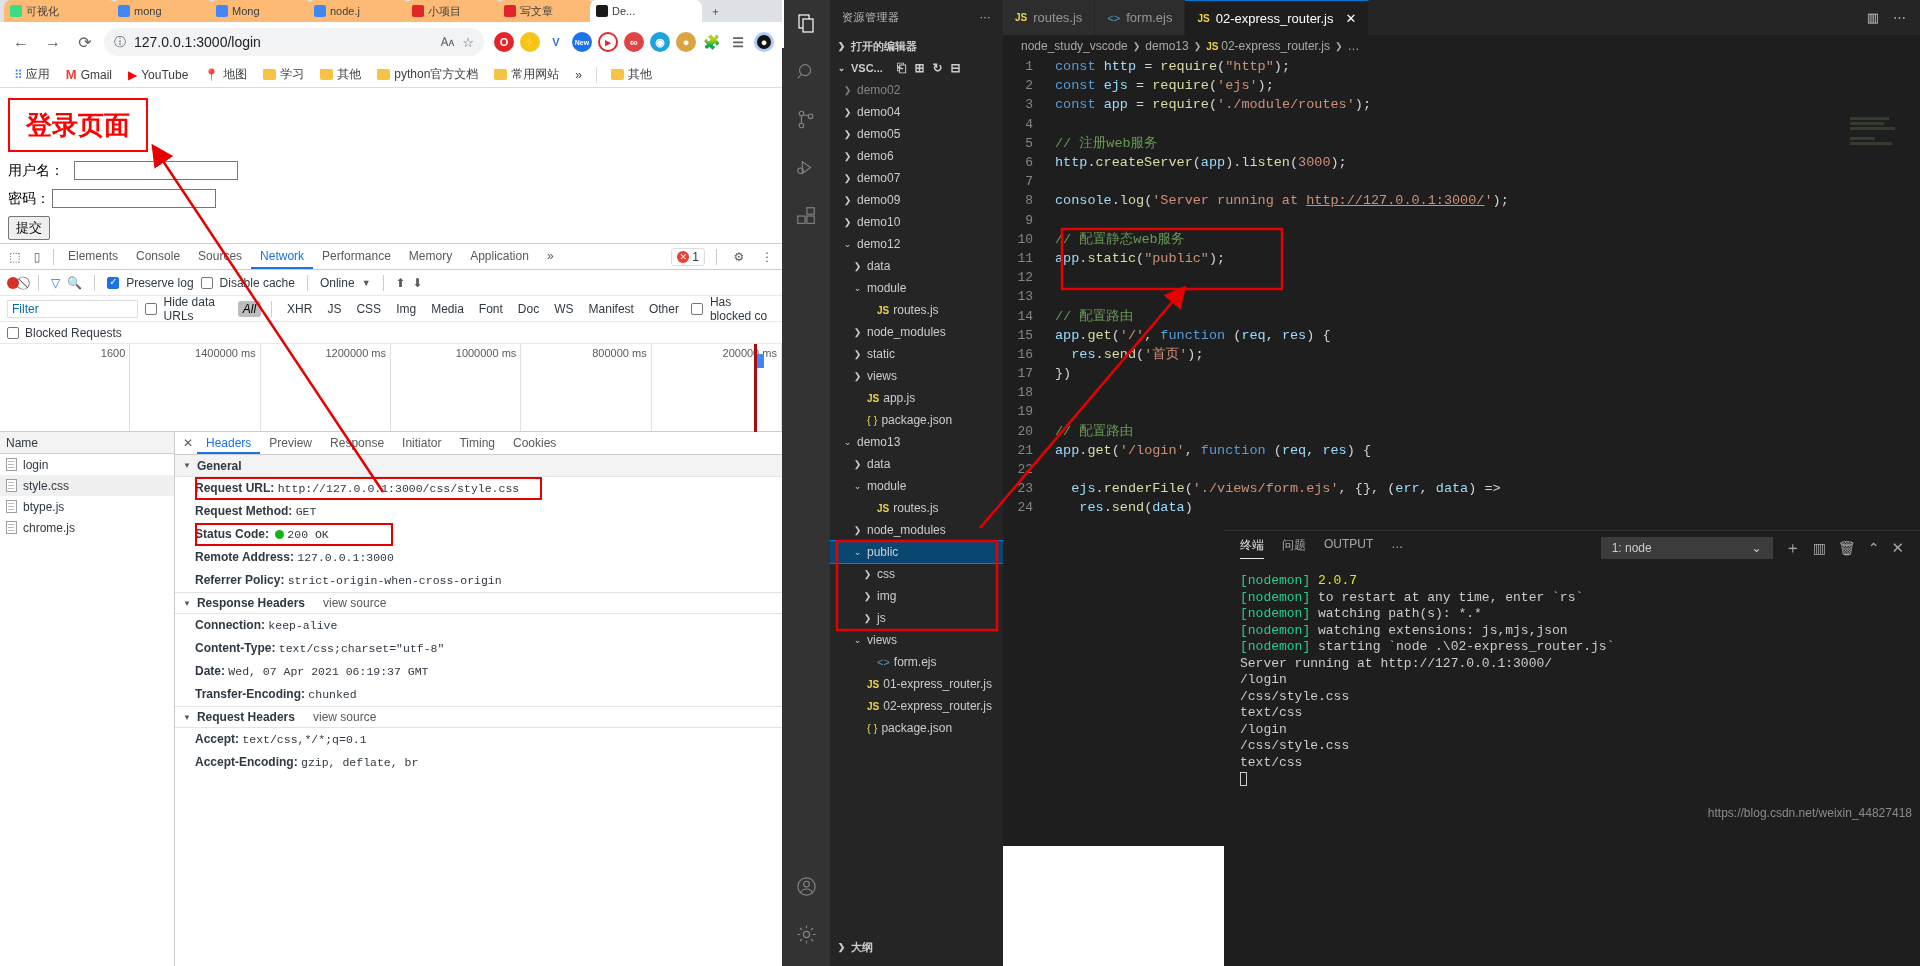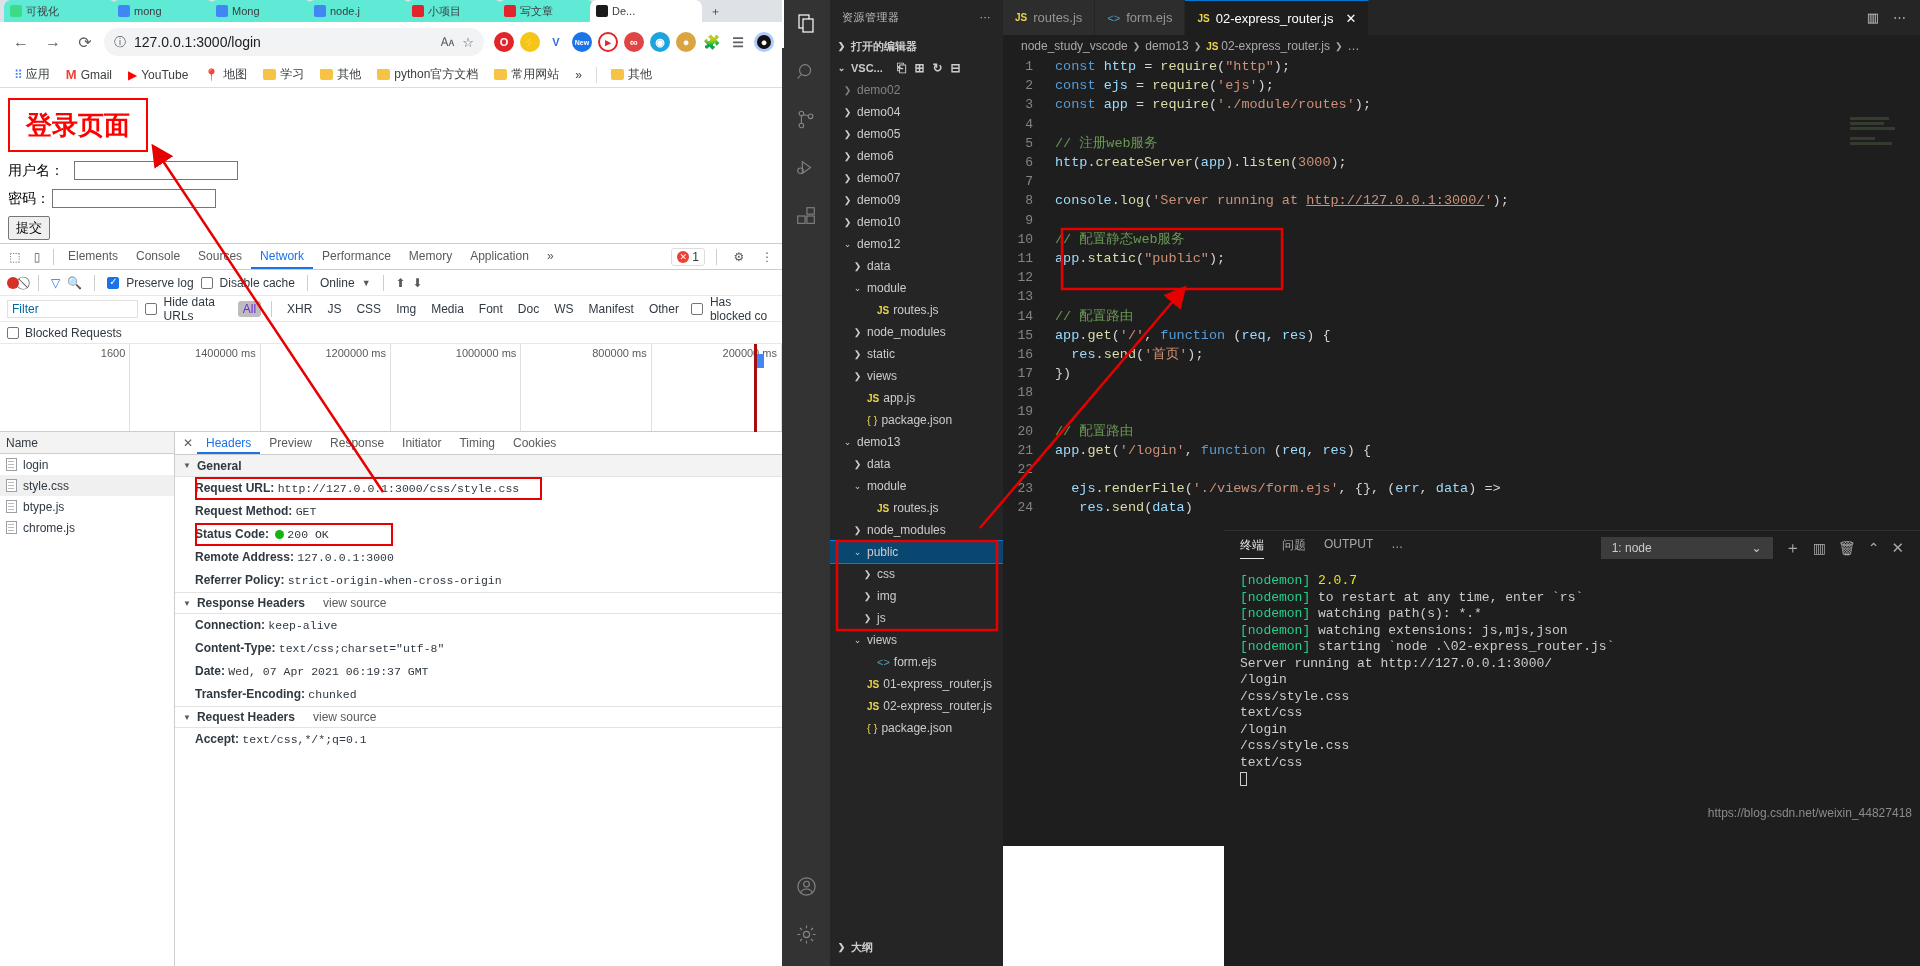--- a/index.html
+++ b/index.html
@@ -4,21 +4,21 @@
 <style>
   * { box-sizing: border-box; margin:0; padding:0; }
   html,body { width:1920px; height:966px; overflow:hidden;
               font-family:"Liberation Sans", sans-serif; background:#fff; }
 
   
   #browser { position:absolute; left:0; top:0; width:782px; height:966px;
              background:#fff; overflow:hidden; }
 
   .tabstrip { height:22px; background:#dee1e6; position:relative; }
-  .tab { position:absolute; top:0; height:22px; background:#5eead4;
+  .tab { position:absolute; top:0; height:22px; background:#fdba74;
          border-radius:7px 7px 0 0; display:flex; align-items:center;
          gap:4px; padding:0 6px; font-size:11px; color:#3c4043;
          overflow:hidden; white-space:nowrap; }
   .tab.active { background:#fff; }
   .tab .favicon { width:12px; height:12px; border-radius:2px; flex:0 0 auto; }
 
   .navbar { height:40px; display:flex; align-items:center; gap:6px;
             padding:0 8px; background:#fff; }
   .navbtn { width:26px; height:26px; border-radius:50%; display:flex;
             align-items:center; justify-content:center; color:#5f6368;
@@ -83,21 +83,21 @@
   .cb.on:after { content:"✓"; color:#fff; font-size:10px; position:absolute;
                  left:1px; top:-2px; }
   .lbl { font-size:12px; color:#303942; }
 
   .dt-filterbar { height:26px; display:flex; align-items:center; gap:7px;
                   padding:0 7px; border-bottom:1px solid #e8e8e8; }
   .filterinput { width:162px; height:18px; border:1px solid #e0e0e0;
                  background:#fff; font-size:12px; color:#0369a1; padding:0 4px;
                  display:flex; align-items:center; }
   .ftype { padding:1px 5px; border-radius:3px; cursor:pointer; color:#303942; }
-  .ftype.sel { background:#bdbdbd; color:#6d28d9; }
+  .ftype.sel { background:#bdbdbd; color:#000000;font-style:italic; }
 
   .dt-blocked { height:22px; display:flex; align-items:center; gap:6px;
                 padding:0 7px; border-bottom:1px solid #e8e8e8; }
 
   .overview { height:88px; border-bottom:1px solid #cdcdcd; position:relative;
               display:flex; }
   .ovcol { flex:1 1 0; border-right:1px solid #e0e0e0; position:relative; }
   .ovtick { position:absolute; right:4px; top:3px; font-size:11px; color:#5a5a5a;
             white-space:nowrap; }
   .ovbar { position:absolute; left:754px; top:0; width:3px; height:88px;
@@ -495,20 +495,21 @@
       </div>
 
       <div class="sect">
         <div class="secthdr" style="background:#fff;border-top:1px solid #e3e3e3;">
           <span class="vs">▼</span>
           <span>Request Headers</span>
           <span class="src">view source</span>
         </div>
         <div id="reqhdrs">
             <div class="hrow"><span class="hk">Accept:</span> <span class="hv">text/css,*/*;q=0.1</span></div>
+            <div class="hrow"><span class="hk">Accept-Encoding:</span> <span class="hv">gzip, deflate, br</span></div>
           </div>
       </div>
     </div>
   </div>
 </div>
 
 <div id="vscode">
 
   <div class="activitybar">
     <div class="actitem sel">

